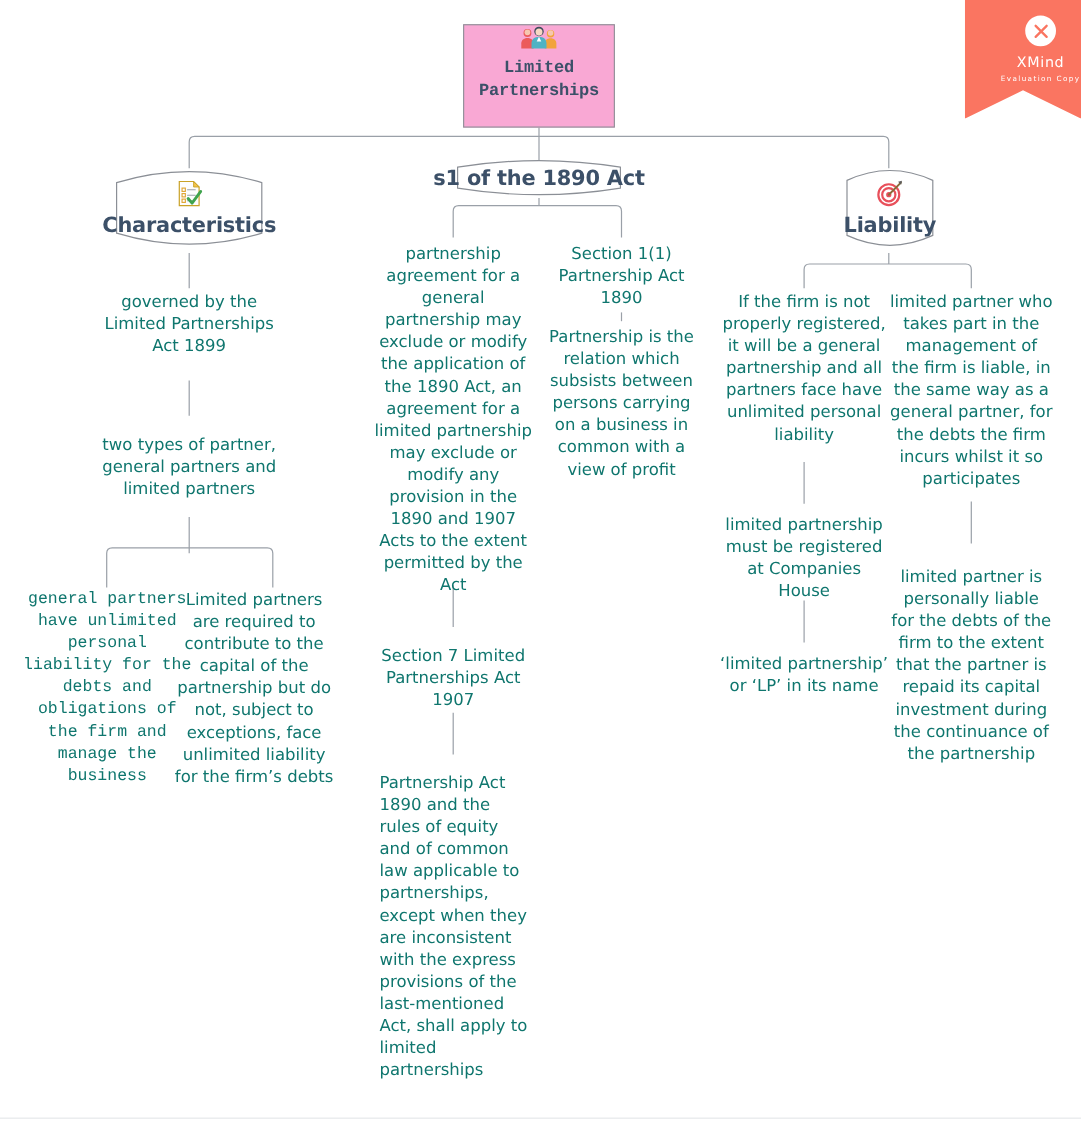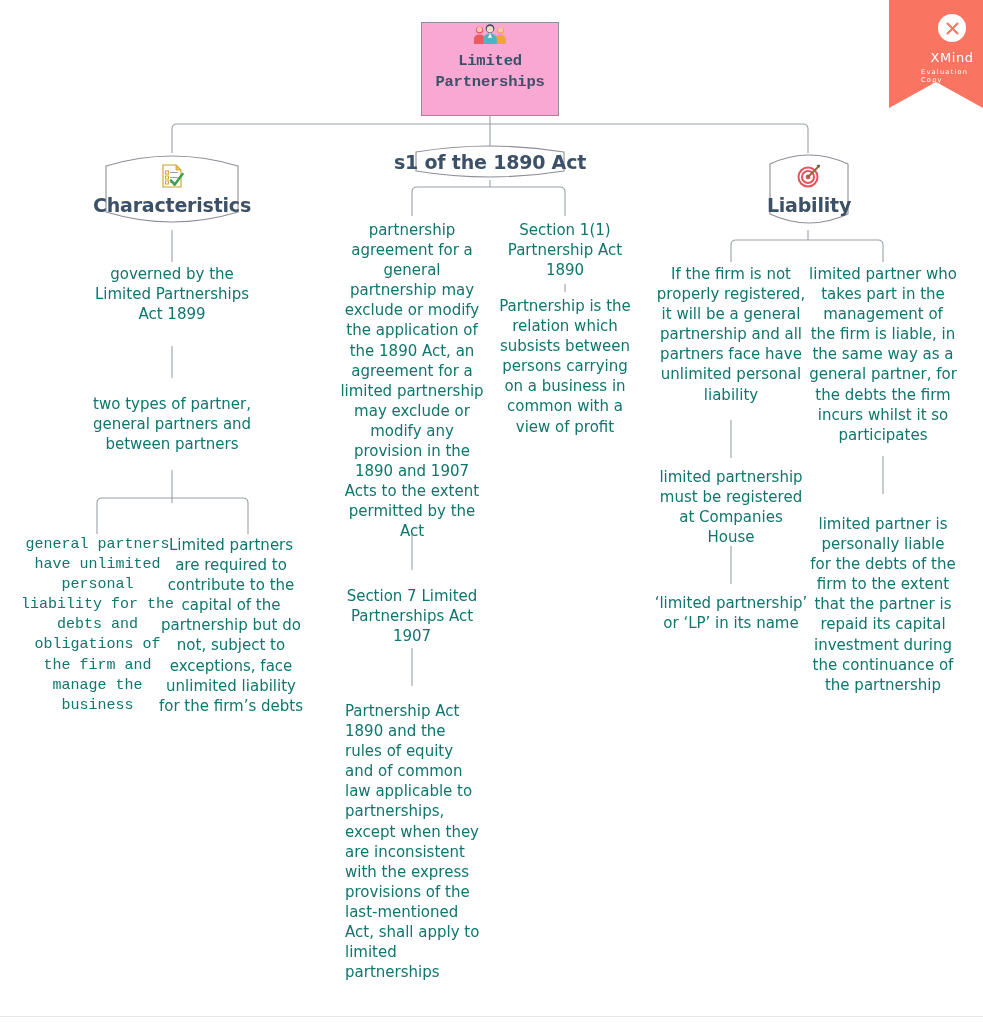--- a/index.html
+++ b/index.html
@@ -96,21 +96,21 @@
     box-sizing: border-box;
     white-space: pre-wrap;
   }
   .topic.left-align { text-align: left; }
 
   
   .xmind-ribbon {
     position: absolute;
     right: 0;
     top: 0;
-    width: 94px;
+    width: 106px;
     height: 108px;
     background: #fa7561;
     clip-path: polygon(0 0, 100% 0, 100% 100%, 50% 76%, 0 100%);
     display: flex;
     flex-direction: column;
     align-items: center;
     padding-top: 14px;
     box-sizing: border-box;
     padding-left: 32px;
   }
@@ -240,21 +240,21 @@
         <circle cx="12" cy="14" r="2.4" fill="#e8505b"></circle>
         <path d="M12 14L23 3" stroke="#8a6b3a" stroke-width="1.8" stroke-linecap="round"></path>
         <path d="M20.4 2.2l3.6-0.8-0.8 3.6z" fill="#5c5c5c"></path>
       </svg>
     </div>
     <div class="lens-label">Liability</div>
   </div>
 
   <div class="topic" style="left:92px; top:264px; width:160px;">governed by the Limited Partnerships Act 1899</div>
 
-  <div class="topic" style="left:92px; top:394px; width:160px;">two types of partner, general partners and between partners</div>
+  <div class="topic" style="left:92px; top:394px; width:160px;">two types of partner, general partners and limited partners</div>
 
   <div class="topic" style="left:20px; top:535px; width:155px;font-family:Liberation Mono, monospace;">general partners have unlimited personal liability for the debts and obligations of the firm and manage the business</div>
 
   <div class="topic" style="left:158px; top:535px; width:146px;">Limited partners are required to contribute to the capital of the partnership but do not, subject to exceptions, face unlimited liability for the firm’s debts</div>
 
   <div class="topic" style="left:339px; top:220px; width:146px;">partnership agreement for a general partnership may exclude or modify the application of the 1890 Act, an agreement for a limited partnership may exclude or modify any provision in the 1890 and 1907 Acts to the extent permitted by the Act</div>
 
   <div class="topic" style="left:339px; top:586px; width:146px;">Section 7 Limited Partnerships Act 1907</div>
 
   <div class="topic left-align" style="left:345px; top:701px; width:140px;">Partnership Act 1890 and the rules of equity and of common law applicable to partnerships, except when they are inconsistent with the express provisions of the last-mentioned Act, shall apply to limited partnerships</div>

